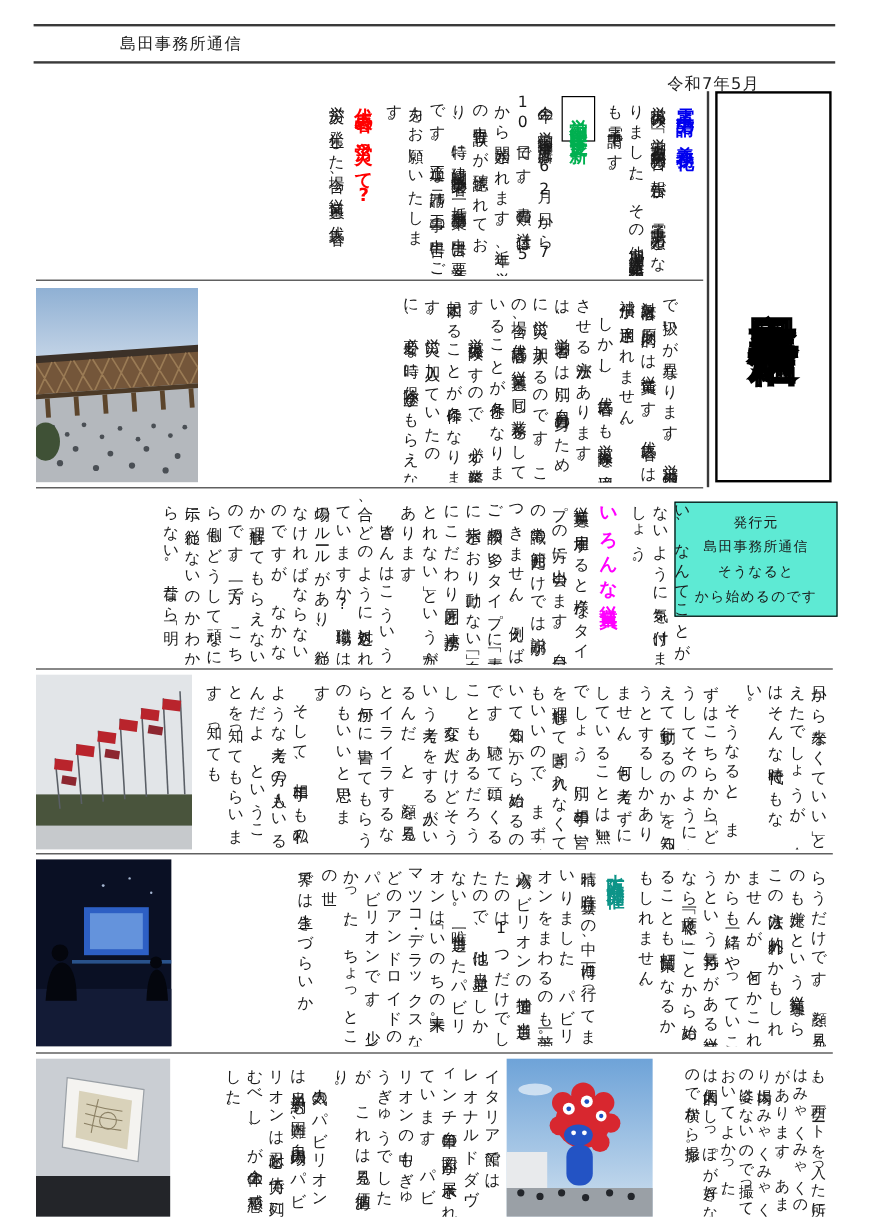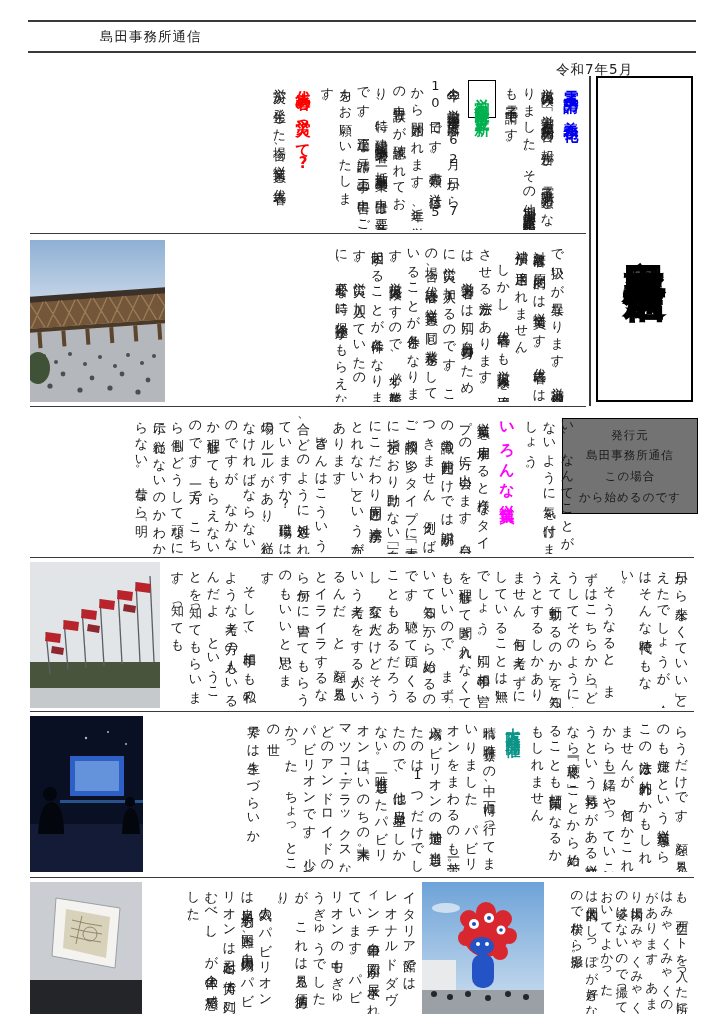--- a/index.html
+++ b/index.html
@@ -21,41 +21,41 @@
   .c-teal{color:#0d9488;}
   .tight{font-size:12.5px;line-height:15px;letter-spacing:1.2px;}
   
   #masthead{position:absolute;left:596px;top:76px;width:93px;height:322px;border:2.5px solid #000;
             display:flex;align-items:center;justify-content:center;background:#fff;}
   #masthead .t{writing-mode:vertical-rl;text-orientation:upright;font-size:42px;font-weight:900;
                letter-spacing:3px;-webkit-text-stroke:1.2px #000;}
   
   #pubbox{position:absolute;left:562px;top:418px;width:134px;height:94px;border:1.5px solid #000;
           display:flex;flex-direction:column;align-items:center;justify-content:center;
-          font-size:11.5px;line-height:1.8;letter-spacing:1px;text-align:center;background:#737373;}
+          font-size:11.5px;line-height:1.8;letter-spacing:1px;text-align:center;background:#5eead4;}
   .photo{position:absolute;display:block;}
 </style>
 </head>
 <body>
 
 <div id="page">
 
   <div class="hrule" style="left:28px;top:20px;width:668px;height:2px;"></div>
   <span class="hdr" style="left:100px;top:28px;">島田事務所通信</span>
   <span class="hdr" style="left:556px;top:28px;margin-top:33px;">令和7年5月</span>
   <div class="hrule" style="left:28px;top:51px;width:668px;height:1.5px;"></div>
 
   <div id="masthead">
     <div class="t">島田事務所通信</div>
   </div>
 
   <div id="pubbox">
     <div>発行元</div>
     <div>島田事務所通信</div>
-    <div>この場合</div>
+    <div>そうなると</div>
     <div>から始めるのです</div>
   </div>
 
   <div class="vrule" style="left:589px;top:76px;height:330px;"></div>
 
   <div class="band" style="left:30px;top:78px;right:138px;height:152px;">
     <div class="vh c-blue">電子申請の義務化</div>
     <div class="vt">労災保険の「労働者私傷病報告」の報告が、電子申請必須となりました。その他定期健康診断結果報告も電子申請です。</div>
     <div class="vh-box"><span class="vh c-green" style="margin:0;">労働保険年度更新</span></div>
     <div class="vt">今年の労働保険年度更新は6月2日から7月10日です。書類の送付は5月末から開始されます。近年、労働保険料の申告誤りが確認されており、特に建設関係事業者の一括有期事業の申告は要注意です。適正な元請け工事の申告にご協力をお願いいたします。</div>

